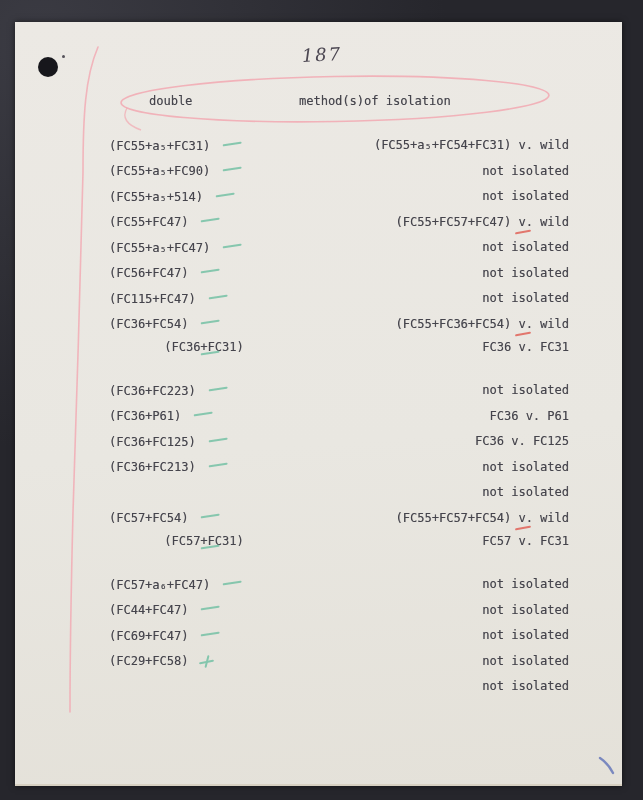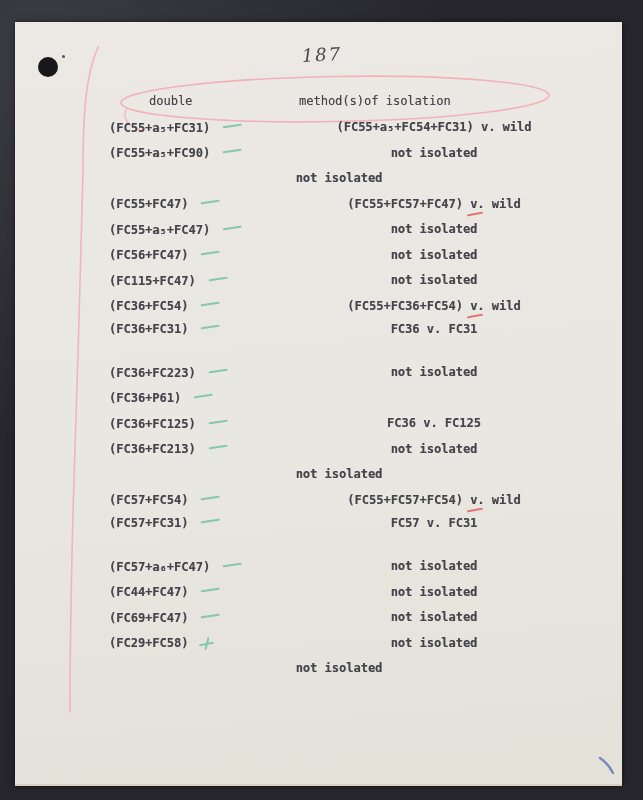--- a/index.html
+++ b/index.html
@@ -40,26 +40,26 @@
   }
   svg.marks{position:absolute; inset:0; pointer-events:none;}
   .doc{
     position:absolute; left:94px; top:66px; width:460px;
     font-size:12px; color:var(--ink);
     text-shadow:0.3px 0.3px 0.6px rgba(69,68,76,.45);
   }
   .hdr{display:flex; height:26px; align-items:center;}
   .hdr .h-left{width:190px; padding-left:40px;}
   .hdr .h-right{flex:1; }
-  #rows{margin-top:1px;font-weight:bold;}
+  #rows{margin-top:19px;}
   .row{display:flex; height:25.5px; align-items:center;}
   .row.tall{height:41px; align-items:flex-start; padding-top:3px;}
   .cell-left{width:190px; display:flex; align-items:center; white-space:nowrap;}
-  .row.tall .cell-left{margin-top:0px;}
-  .cell-right{flex:1; text-align:center;}
+  .row.tall .cell-left{margin-top:0px;flex-direction:column;}
+  .cell-right{flex:1; text-align:right;}
   .mline{line-height:15.5px; white-space:nowrap;}
   .check{display:inline-block; flex:none;}
   .check-dash{
     width:19px; height:2.2px; border-radius:2px;
     background:var(--green); margin-left:13px; opacity:.85;
     transform:rotate(-9deg) translateY(-2px);
   }
   .check-plus{
     position:relative; width:14px; height:14px; margin-left:11px; opacity:.85;
   }
@@ -121,20 +121,24 @@
         <div class="row">
           <div class="cell-left">
             <span>(FC55+a₅+FC90)</span>
             <span class="check check-dash"></span>
           </div>
           <div class="cell-right">
             <div class="mline">not isolated</div>
           </div>
         </div>
         <div class="row">
+          <div class="cell-left">
+            <span>(FC55+a₅+514)</span>
+            <span class="check check-dash"></span>
+          </div>
           <div class="cell-right">
             <div class="mline">not isolated</div>
           </div>
         </div>
         <div class="row">
           <div class="cell-left">
             <span>(FC55+FC47)</span>
             <span class="check check-dash"></span>
           </div>
           <div class="cell-right">
@@ -192,20 +196,23 @@
             <span class="check check-dash"></span>
           </div>
           <div class="cell-right">
             <div class="mline">not isolated</div>
           </div>
         </div>
         <div class="row">
           <div class="cell-left">
             <span>(FC36+P61)</span>
             <span class="check check-dash"></span>
+          </div>
+          <div class="cell-right">
+            <div class="mline">FC36 v. P61</div>
           </div>
         </div>
         <div class="row">
           <div class="cell-left">
             <span>(FC36+FC125)</span>
             <span class="check check-dash"></span>
           </div>
           <div class="cell-right">
             <div class="mline">FC36 v. FC125</div>
           </div>

